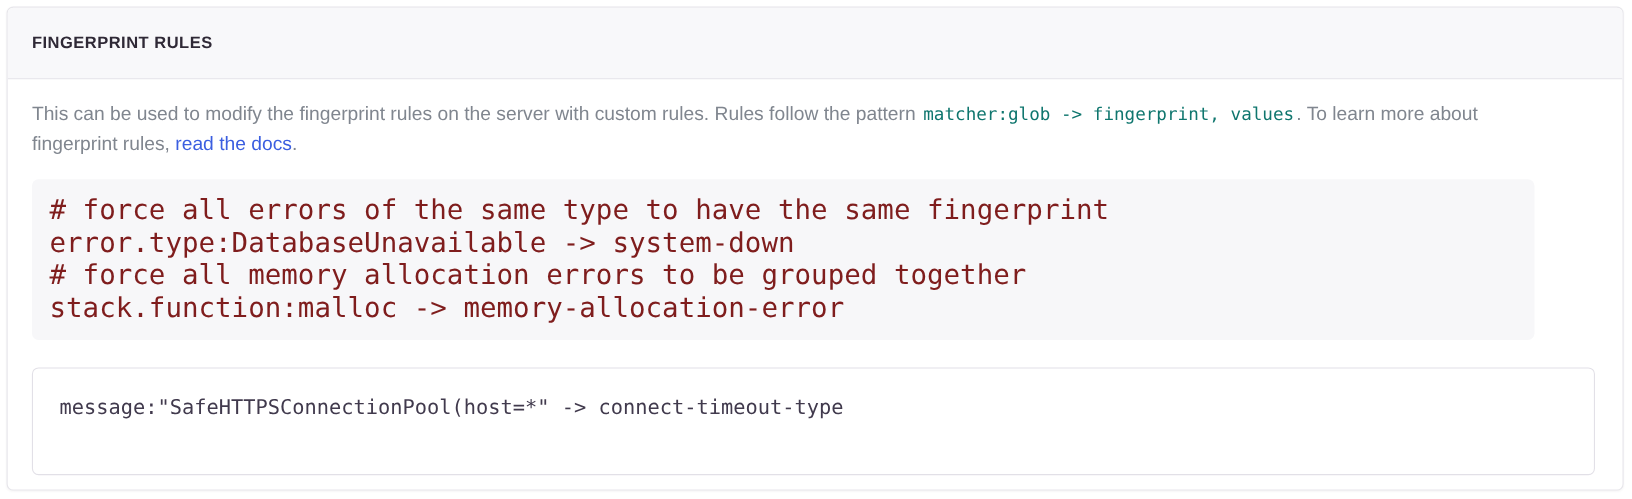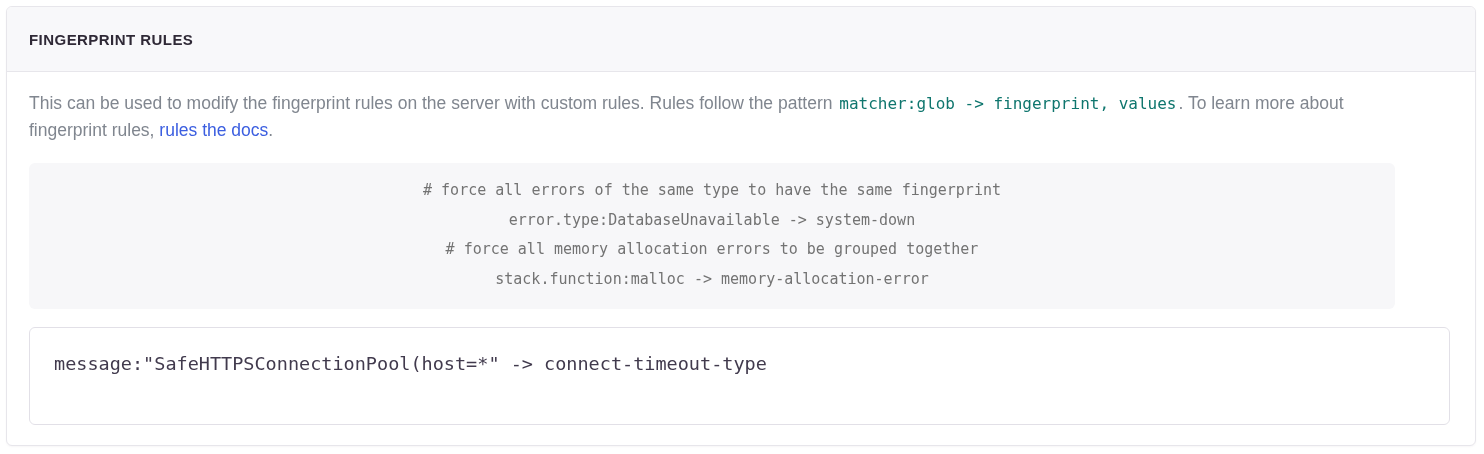--- a/index.html
+++ b/index.html
@@ -74,26 +74,25 @@
   }
 
   .code-block {
     margin-top: 20px;
     width: 1366px;
     box-sizing: border-box;
     background: #f7f7f9;
     border-radius: 6px;
     padding: 13px 16px 15px 16px;
     font-family: "DejaVu Sans Mono", "Liberation Mono", monospace;
-    font-size: 15px;
+    font-size: 25px;
     line-height: 29.5px;
-    color: #737373;
+    color: #7f1d1d;
     white-space: pre;
     overflow: hidden;
-    text-align: center;
   }
 
   .rule-input {
     display: block;
     margin-top: 18px;
     width: 1421px;
     height: 98px;
     box-sizing: border-box;
     border: 1px solid #e2e0e7;
     border-radius: 6px;
@@ -114,21 +113,21 @@
 <body>
 
 <div class="panel">
 
   <div class="panel-header">
     <span class="panel-header-title">FINGERPRINT RULES</span>
   </div>
 
   <div class="panel-body">
 
-    <p class="description"><span>This can be used to modify the fingerprint rules on the server with custom rules. Rules follow the pattern </span><code class="inline-code">matcher:glob -&gt; fingerprint, values</code><span>. To learn more about fingerprint rules, </span><a class="doc-link" href="#">rules the docs</a><span>.</span></p>
+    <p class="description"><span>This can be used to modify the fingerprint rules on the server with custom rules. Rules follow the pattern </span><code class="inline-code">matcher:glob -&gt; fingerprint, values</code><span>. To learn more about fingerprint rules, </span><a class="doc-link" href="#">read the docs</a><span>.</span></p>
 
     <pre class="code-block"># force all errors of the same type to have the same fingerprint
 error.type:DatabaseUnavailable -&gt; system-down
 # force all memory allocation errors to be grouped together
 stack.function:malloc -&gt; memory-allocation-error</pre>
 
     <textarea class="rule-input" spellcheck="false" placeholder="matcher:glob -&gt; fingerprint, values" style="">message:"SafeHTTPSConnectionPool(host=*" -&gt; connect-timeout-type</textarea>
 
   </div>
 </div>

